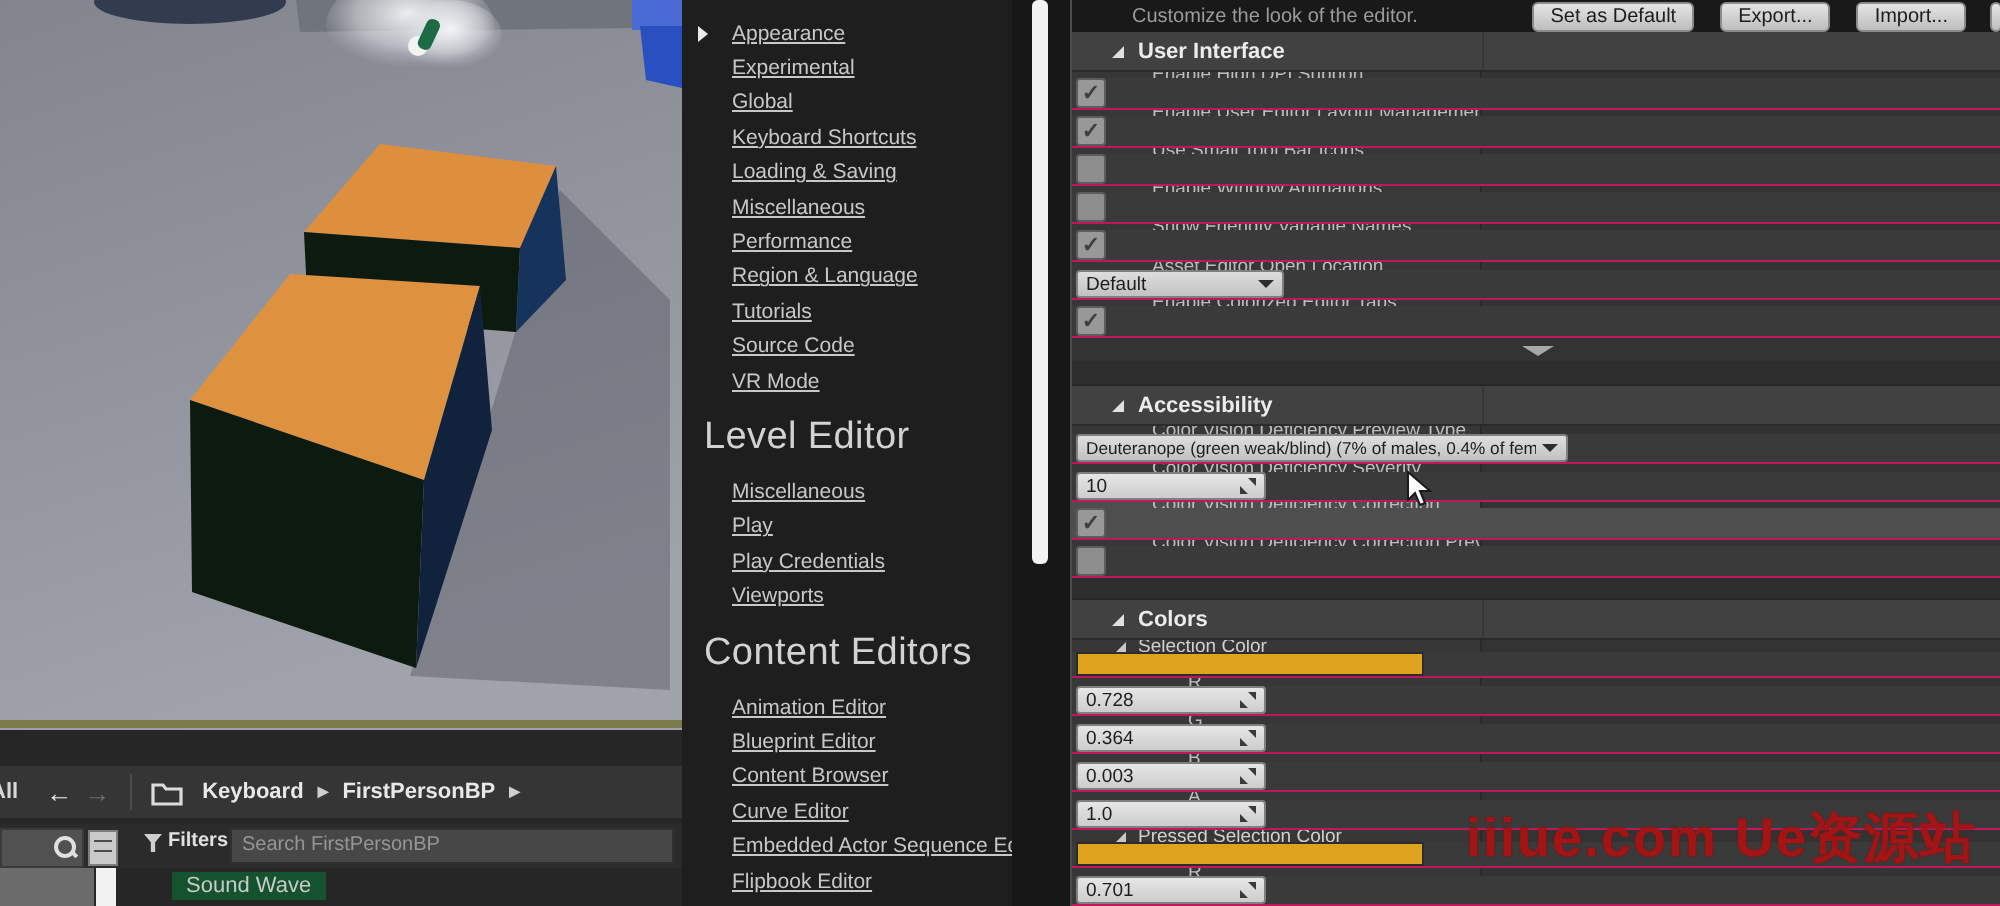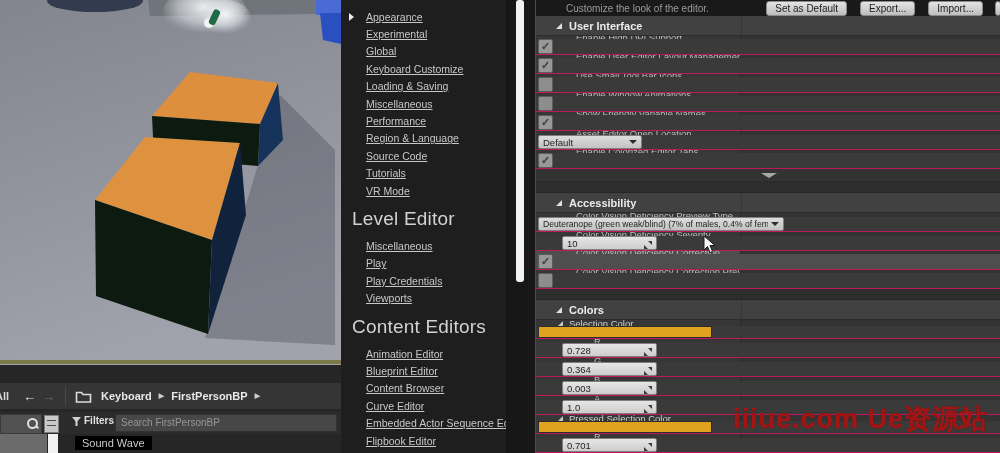--- a/index.html
+++ b/index.html
@@ -29,21 +29,21 @@
             background-image:repeating-linear-gradient(#c9c9c9 0 2px,#4c4c4c 2px 3px,#c9c9c9 3px 5px);background-size:9px 12px;background-position:2px 2px;background-repeat:no-repeat;}
   .filters{position:absolute;left:72px;top:3px;display:flex;align-items:flex-end;color:#e0e0e0;font-size:10px;font-weight:bold;}
   .funnel-icon{width:9px;height:9px;background:#cfcfcf;margin-right:3px;
                clip-path:polygon(0 0,100% 0,62% 46%,62% 100%,38% 100%,38% 46%);}
   .filters .caret{margin-left:4px;width:0;height:0;border-left:4px solid transparent;border-right:4px solid transparent;border-top:4px solid #cfcfcf;}
   .cb-search{position:absolute;left:115px;top:2px;width:210px;height:16px;background:#474747;border:1px solid #303030;
              color:#969696;font-size:10px;line-height:16px;padding:0 5px;white-space:nowrap;overflow:hidden;}
   .cb-assets{position:absolute;left:0;top:69px;width:341px;height:19px;background:#262626;}
   .cb-sources{position:absolute;left:0;top:0;width:47px;height:19px;background:#6b6b6b;}
   .cb-sources-scroll{position:absolute;left:48px;top:0;width:10px;height:19px;background:#f2f2f2;}
-  .asset-chip{position:absolute;left:75px;top:2px;padding:1px 7px;background:#000000;color:#c9c9c9;font-size:11px;}
+  .asset-chip{position:absolute;left:86px;top:2px;padding:1px 7px;background:#14532d;color:#c9c9c9;font-size:11px;}
   .vp-border{position:absolute;left:0;top:360px;width:341px;height:4px;background:#7d7a49;}
 
   
   #nav-panel{position:absolute;left:341px;top:0;width:165px;height:453px;background:#1e1e1e;border-right:1px solid #101010;}
   .nav-inner{padding:8px 0 0 8px;}
   .nav-link-row{display:flex;align-items:center;height:17.4px;position:relative;}
   .nav-bullet{width:0;height:0;border-left:5px solid #ececec;border-top:4px solid transparent;border-bottom:4px solid transparent;
               position:absolute;left:0;top:5px;}
   .nav-link{margin-left:17px;color:#c8c8c8;font-size:10.5px;text-decoration:underline;cursor:pointer;white-space:nowrap;}
   .nav-heading{color:#d2d2d2;font-size:19px;margin:9px 0 7px 3px;letter-spacing:.2px;white-space:nowrap;}
@@ -80,21 +80,21 @@
             display:flex;align-items:center;justify-content:center;font-size:11px;color:#3f3f3f;font-weight:bold;}
   .checkbox.unchecked{background:#8d8d8d;color:transparent;}
 
   .dropdown{width:104px;height:14px;background:linear-gradient(#dedede,#c2c2c2);border:1px solid #7f7f7f;border-radius:2px;
             display:flex;align-items:center;color:#1d1d1d;font-size:9.5px;padding:0 4px;box-sizing:border-box;cursor:pointer;}
   .dropdown .dtext{flex:1;white-space:nowrap;overflow:hidden;}
   .dd-caret{width:0;height:0;border-left:4px solid transparent;border-right:4px solid transparent;border-top:4px solid #2d2d2d;margin-left:3px;}
   .dropdown.wide{width:246px;font-size:8.6px;}
 
   .numfield{width:95px;height:14px;background:linear-gradient(#e6e6e6,#cdcdcd);border:1px solid #7f7f7f;border-radius:2px;
-            display:flex;align-items:flex-end;color:#1d1d1d;font-size:9.5px;padding:0 4px;box-sizing:border-box;margin-left:24px;}
+            display:flex;align-items:center;color:#1d1d1d;font-size:9.5px;padding:0 4px;box-sizing:border-box;}
   .numfield .ntext{flex:1;}
   .spin-icon{position:relative;width:8px;height:8px;}
   .spin-icon i{position:absolute;width:0;height:0;}
   .spin-icon .ne{right:0;top:0;border-left:4px solid transparent;border-top:4px solid #3a3a3a;}
   .spin-icon .sw{left:0;bottom:0;border-right:4px solid transparent;border-bottom:4px solid #3a3a3a;}
 
   .colorbar{width:172px;height:10px;border:1px solid #2c2c2c;cursor:pointer;}
 
   .expander-row{height:12px;background:#333;display:flex;align-items:center;justify-content:center;border-bottom:1px solid #2b2b2b;}
   .expander-caret{width:0;height:0;border-left:8px solid transparent;border-right:8px solid transparent;border-top:5px solid #a8a8a8;}
@@ -185,39 +185,39 @@
           <span class="nav-bullet"></span>
           <span class="nav-link">Appearance</span>
         </div>
         <div class="nav-link-row">
           <span class="nav-link">Experimental</span>
         </div>
         <div class="nav-link-row">
           <span class="nav-link">Global</span>
         </div>
         <div class="nav-link-row">
-          <span class="nav-link">Keyboard Customize</span>
+          <span class="nav-link">Keyboard Shortcuts</span>
         </div>
         <div class="nav-link-row">
           <span class="nav-link">Loading &amp; Saving</span>
         </div>
         <div class="nav-link-row">
           <span class="nav-link">Miscellaneous</span>
         </div>
         <div class="nav-link-row">
           <span class="nav-link">Performance</span>
         </div>
         <div class="nav-link-row">
           <span class="nav-link">Region &amp; Language</span>
         </div>
         <div class="nav-link-row">
+          <span class="nav-link">Tutorials</span>
+        </div>
+        <div class="nav-link-row">
           <span class="nav-link">Source Code</span>
-        </div>
-        <div class="nav-link-row">
-          <span class="nav-link">Tutorials</span>
         </div>
         <div class="nav-link-row">
           <span class="nav-link">VR Mode</span>
         </div>
         <div class="nav-heading">Level Editor</div>
         <div class="nav-link-row">
           <span class="nav-link">Miscellaneous</span>
         </div>
         <div class="nav-link-row">
           <span class="nav-link">Play</span>

